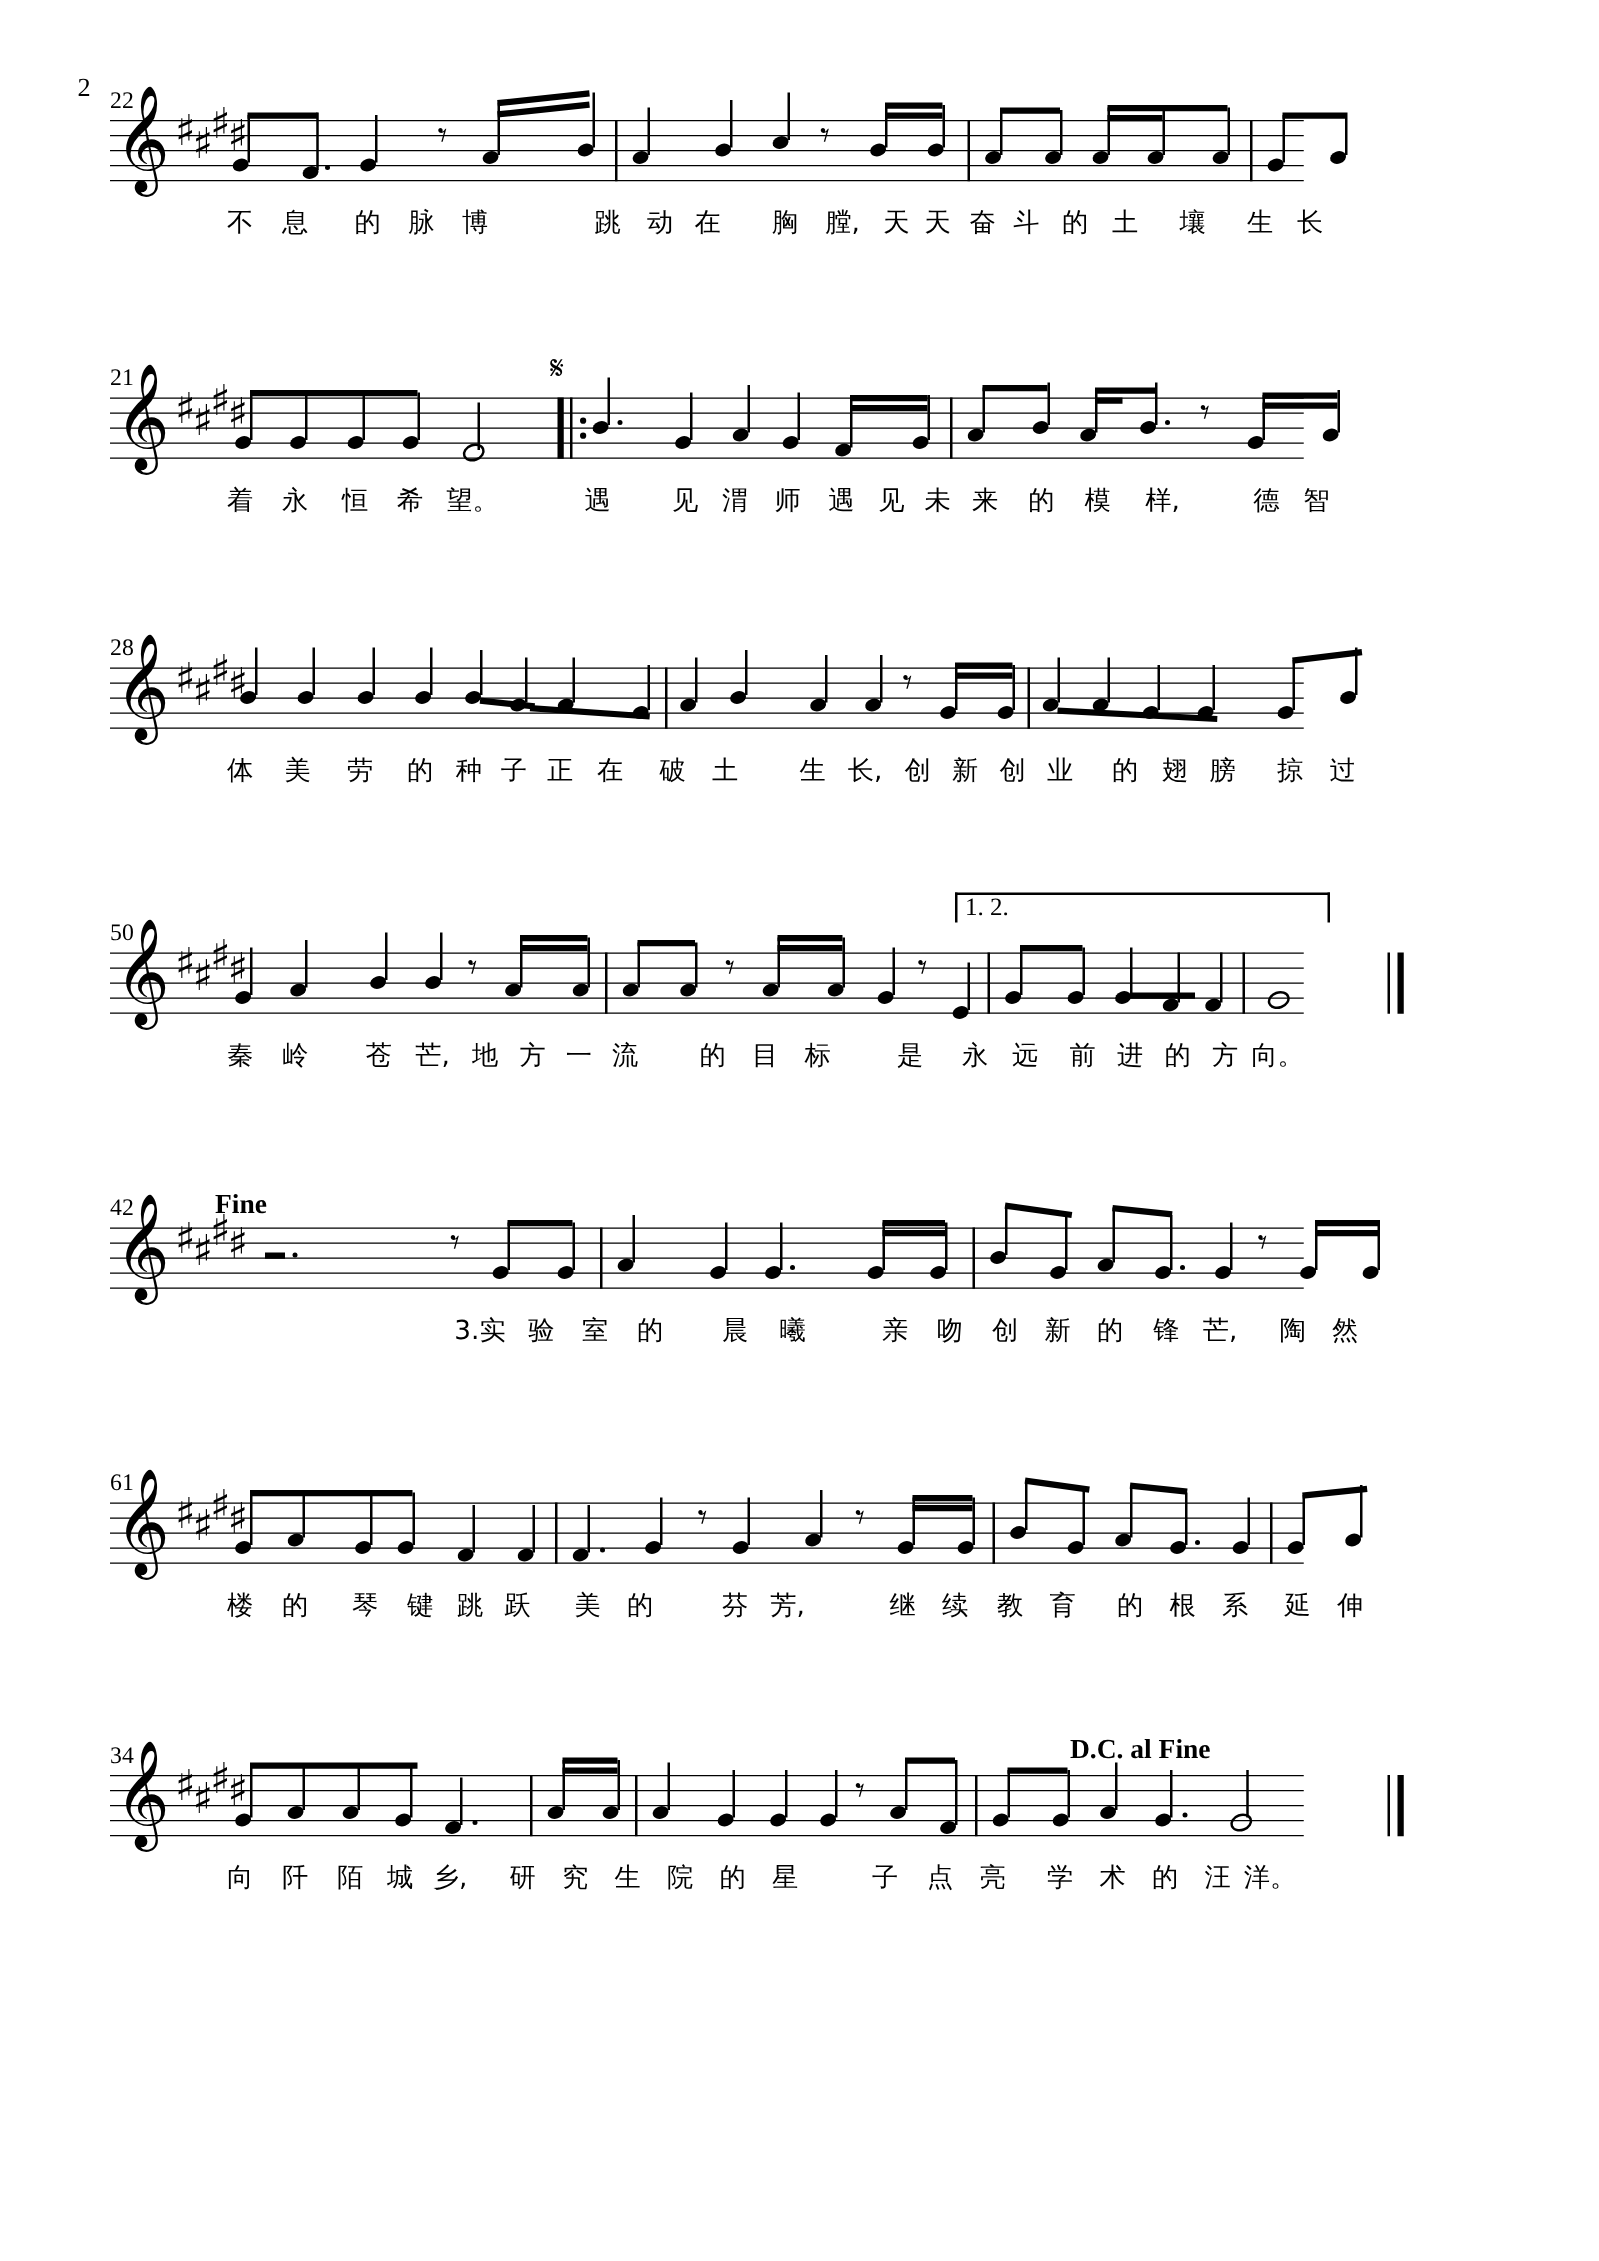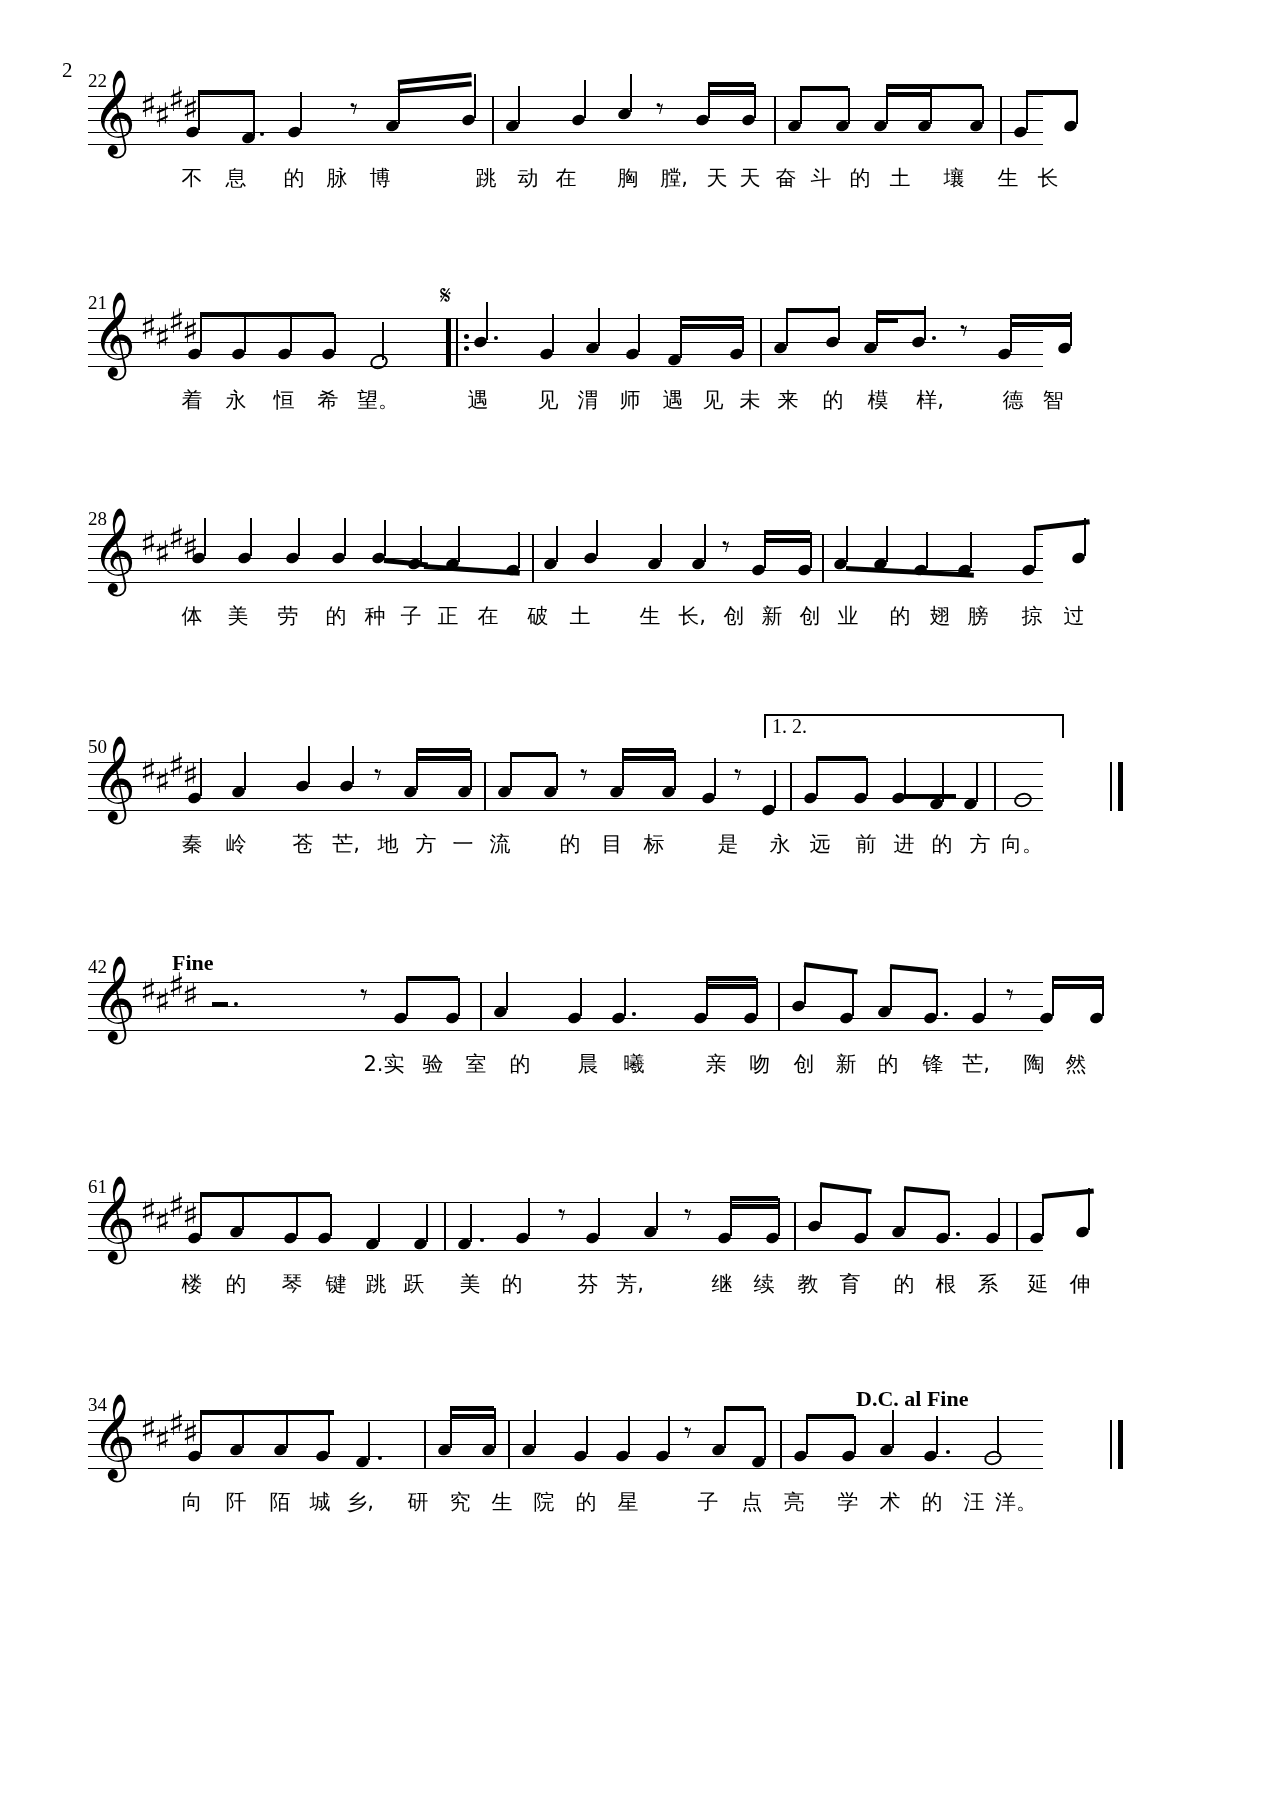--- a/index.html
+++ b/index.html
@@ -633,21 +633,21 @@
       <div class="stem" style="left:896px; top:-4px; height:38px;"></div>
       <div class="rest" style="left:918px; top:-2px;">𝄾</div>
       <div class="note" style="left:952px; top:31px;"></div>
       <div class="stem" style="left:964px; top:-4px; height:38px;"></div>
       <div class="beam" style="left:964px; top:-6px; width:52px;"></div>
       <div class="beam" style="left:964px; top:2px; width:52px;"></div>
       <div class="note" style="left:1002px; top:31px;"></div>
       <div class="stem" style="left:1014px; top:-4px; height:38px;"></div>
     </div>
     <div class="lyrics" style="top:68px;">
-      <span class="lyric" style="left:296px;">2.实</span>
+      <span class="lyric" style="left:296px;">3.实</span>
       <span class="lyric" style="left:345px;">验</span>
       <span class="lyric" style="left:388px;">室</span>
       <span class="lyric" style="left:432px;">的</span>
       <span class="lyric" style="left:500px;">晨</span>
       <span class="lyric" style="left:546px;">曦</span>
       <span class="lyric" style="left:628px;">亲</span>
       <span class="lyric" style="left:672px;">吻</span>
       <span class="lyric" style="left:716px;">创</span>
       <span class="lyric" style="left:758px;">新</span>
       <span class="lyric" style="left:800px;">的</span>

